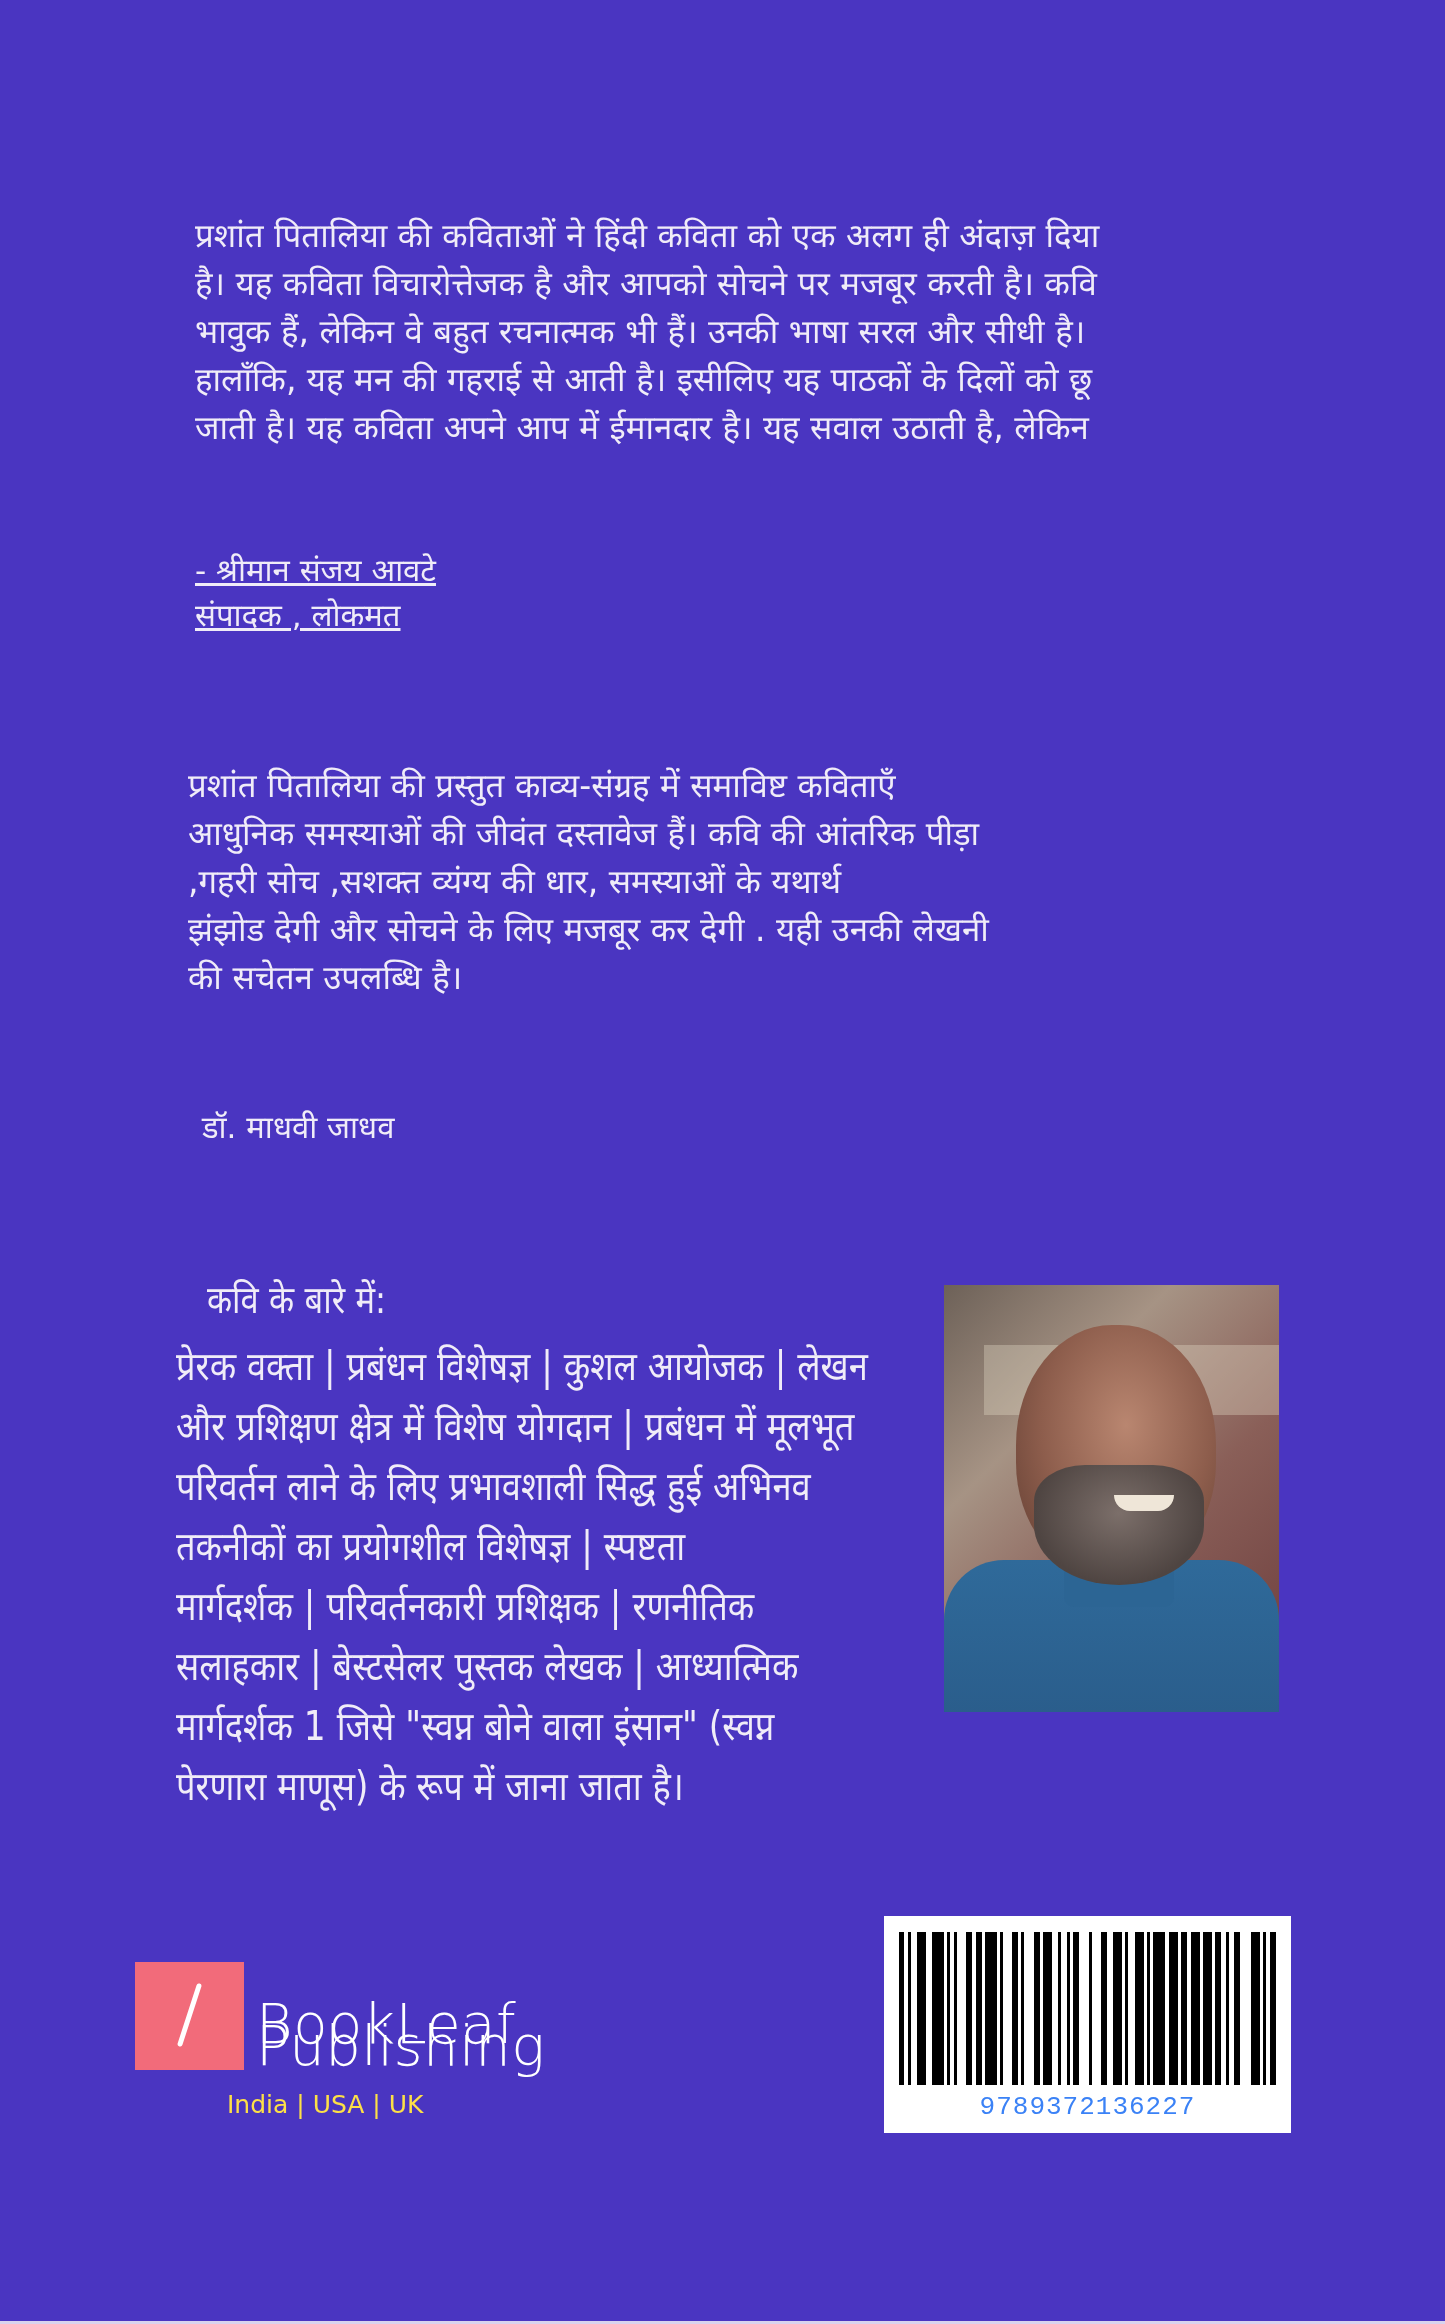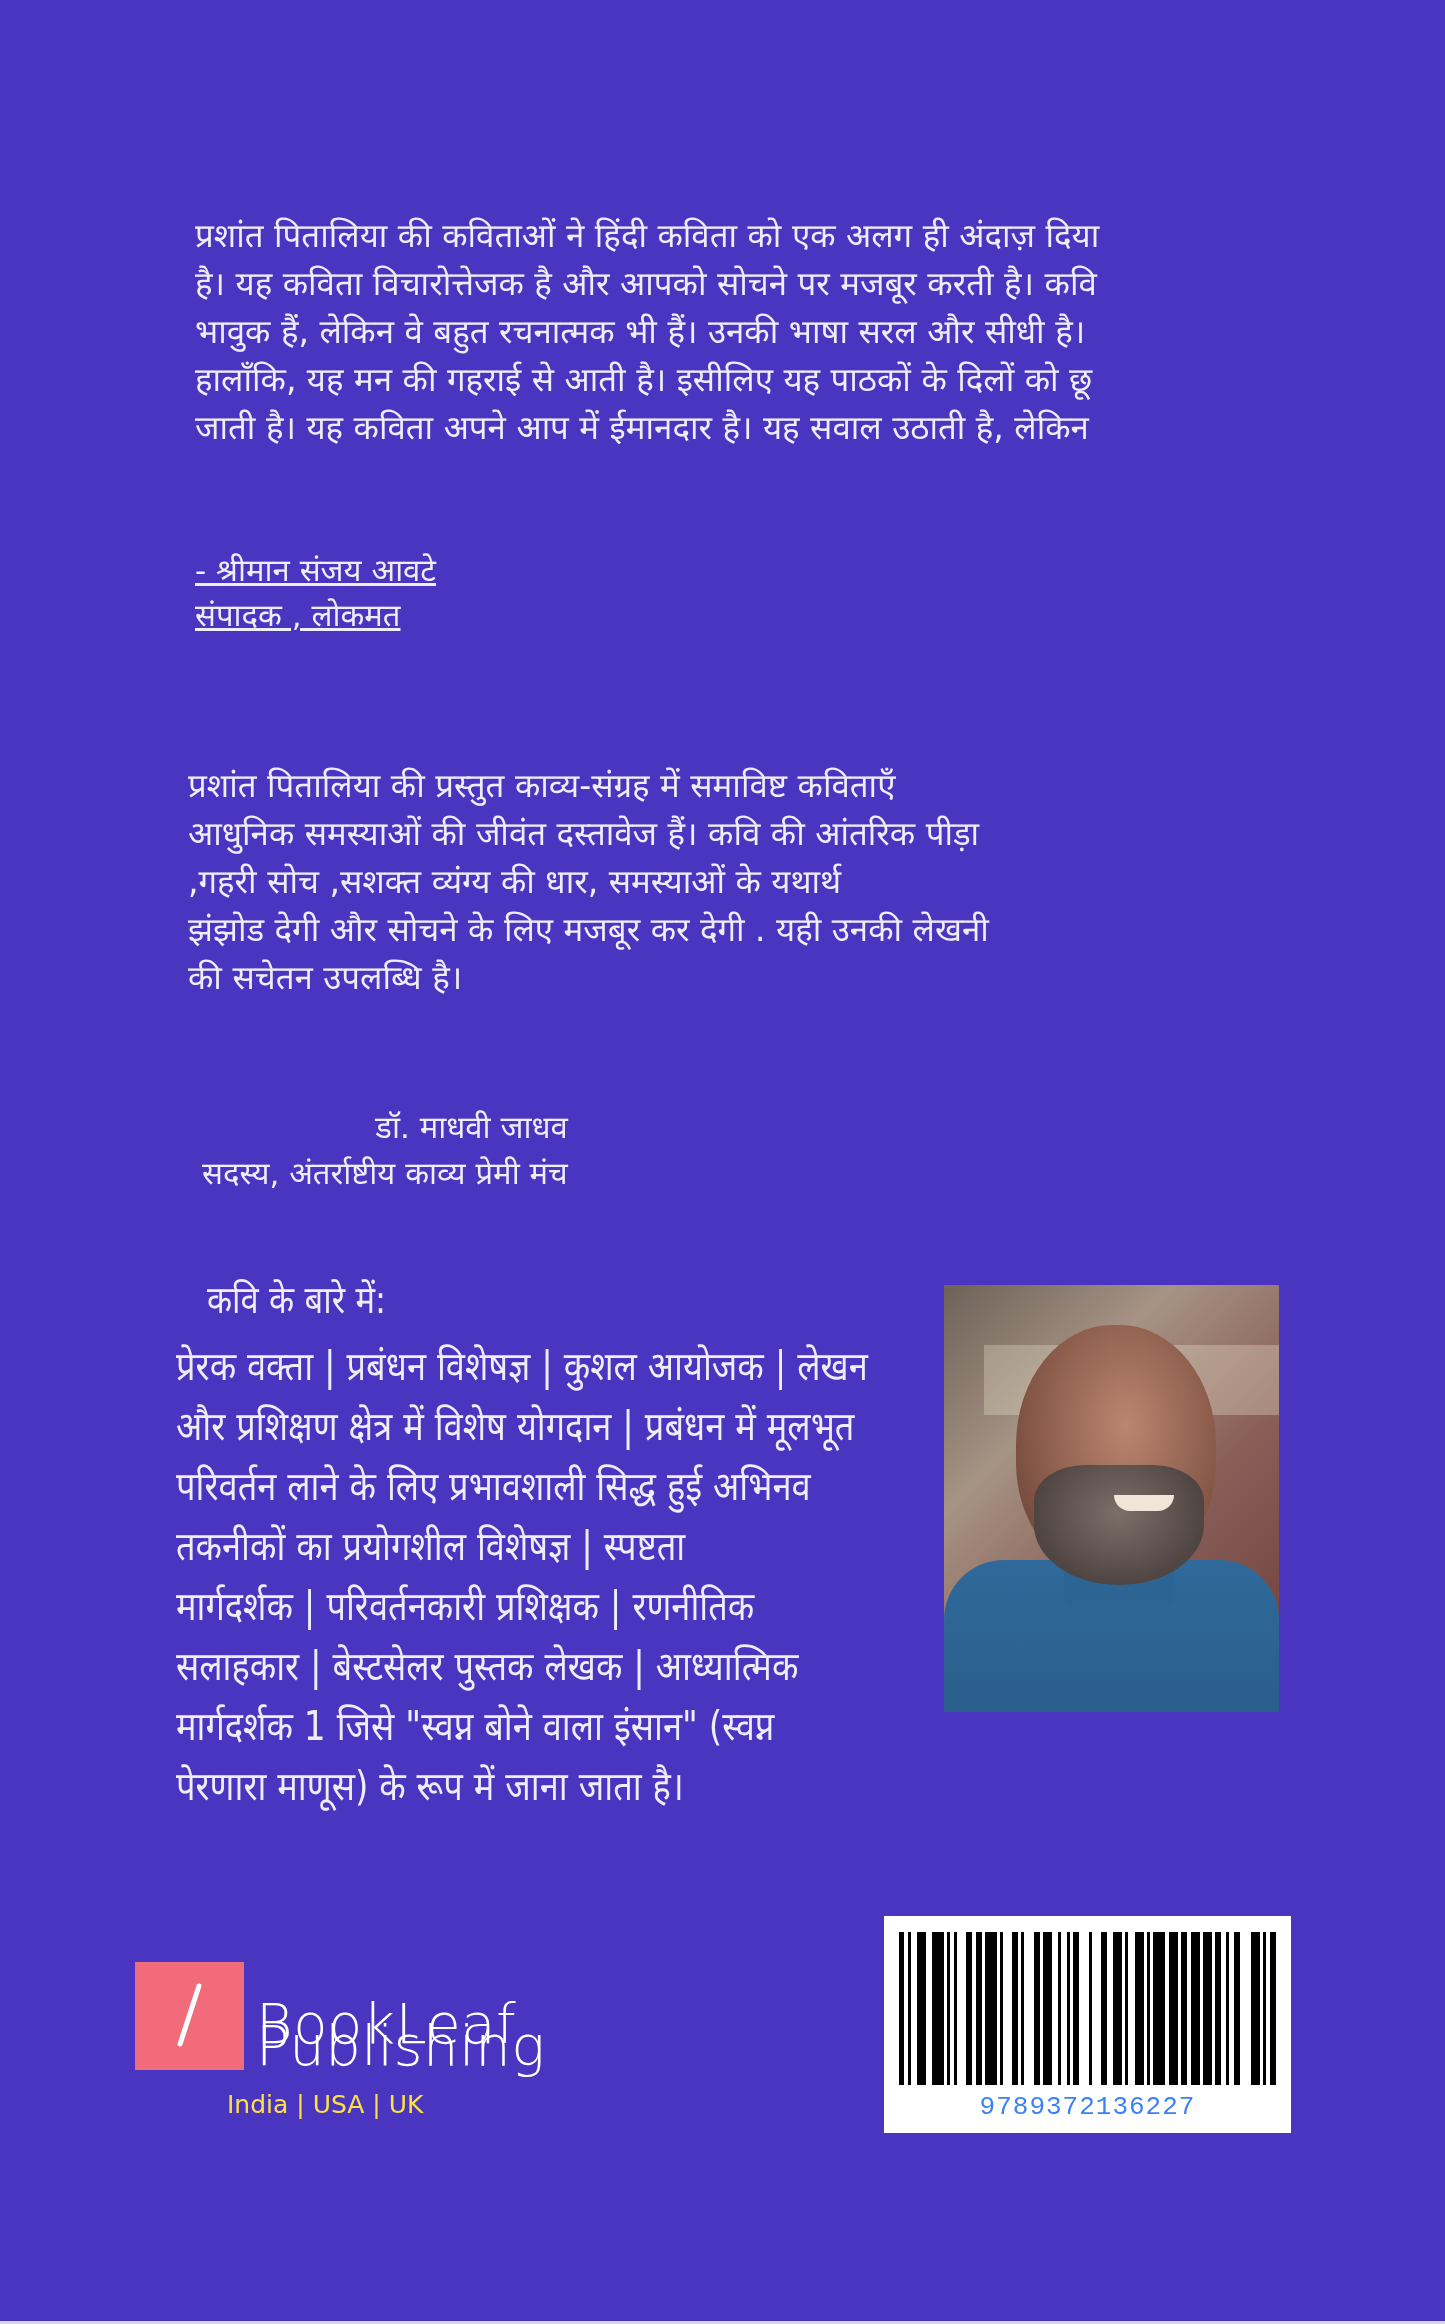--- a/index.html
+++ b/index.html
@@ -10,21 +10,21 @@
     font-family: "DejaVu Sans", sans-serif;
     color: #F0ECF8;
   }
   .block { position: absolute; }
   .line { white-space: nowrap; display: block; }
   
   #review1 { left: 195px; top: 212px; font-size: 33px; line-height: 48px; }
   #review1-attr { left: 195px; top: 548px; font-size: 31px; line-height: 45px; text-decoration: underline; }
   
   #review2 { left: 188px; top: 762px; font-size: 33px; line-height: 48px; }
-  #review2-attr { left: 202px; top: 1104px; font-size: 31px; line-height: 46px; text-align: right; }
+  #review2-attr { left: 202px; top: 1104px; font-size: 31px; line-height: 46px; }
   
   #about-heading { left: 207px; top: 1270px; font-size: 38px; line-height: 60px; transform: scaleX(0.86); transform-origin: left top; }
   #about-body { left: 176px; top: 1336px; font-size: 40px; line-height: 60px; transform: scaleX(0.86); transform-origin: left top; }
   
   #author-photo {
     position: absolute; left: 944px; top: 1285px; width: 335px; height: 427px;
     overflow: hidden;
     background: linear-gradient(135deg, #6d6158 0%, #a69384 30%, #8a5f58 60%, #6b3c3c 100%);
   }
   #author-photo .bg-light { position:absolute; left:40px; top:60px; width:300px; height:70px; background: rgba(230,220,200,0.35); }
@@ -67,21 +67,20 @@
 
 <div id="review2" class="block">
   <span class="line">प्रशांत पितालिया की प्रस्तुत काव्य-संग्रह में समाविष्ट कविताएँ</span>
   <span class="line">आधुनिक समस्याओं की जीवंत दस्तावेज हैं। कवि की आंतरिक पीड़ा</span>
   <span class="line">,गहरी सोच ,सशक्त व्यंग्य की धार, समस्याओं के यथार्थ</span>
   <span class="line">झंझोड देगी और सोचने के लिए मजबूर कर देगी . यही उनकी लेखनी</span>
   <span class="line">की सचेतन उपलब्धि है।</span>
 </div>
 <div id="review2-attr" class="block">
   <span class="line">डॉ. माधवी जाधव</span>
-  <span class="line">सदस्य, अंतर्राष्टीय काव्य प्रेमी मंच</span>
 </div>
 
 <div id="about-heading" class="block">
   <span class="line">कवि के बारे में:</span>
 </div>
 <div id="about-body" class="block">
   <span class="line">प्रेरक वक्ता | प्रबंधन विशेषज्ञ | कुशल आयोजक | लेखन</span>
   <span class="line">और प्रशिक्षण क्षेत्र में विशेष योगदान | प्रबंधन में मूलभूत</span>
   <span class="line">परिवर्तन लाने के लिए प्रभावशाली सिद्ध हुई अभिनव</span>
   <span class="line">तकनीकों का प्रयोगशील विशेषज्ञ | स्पष्टता</span>

